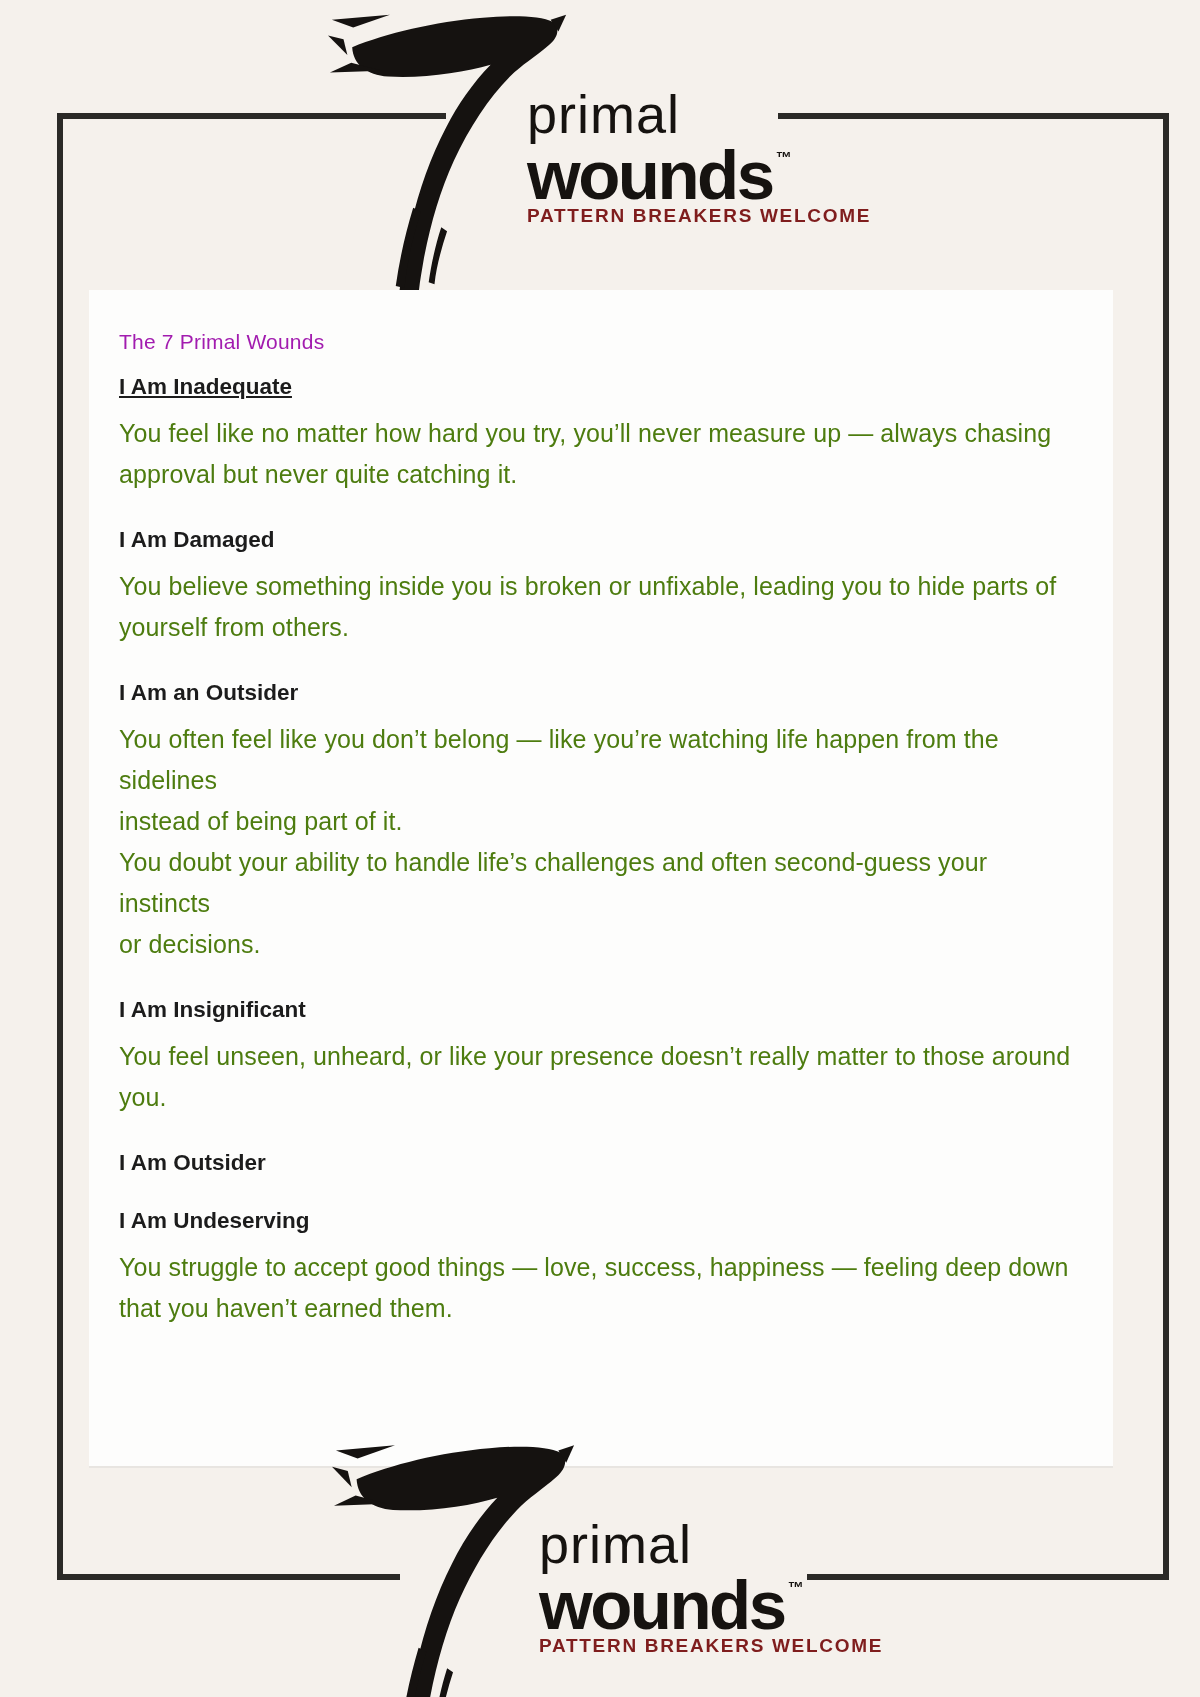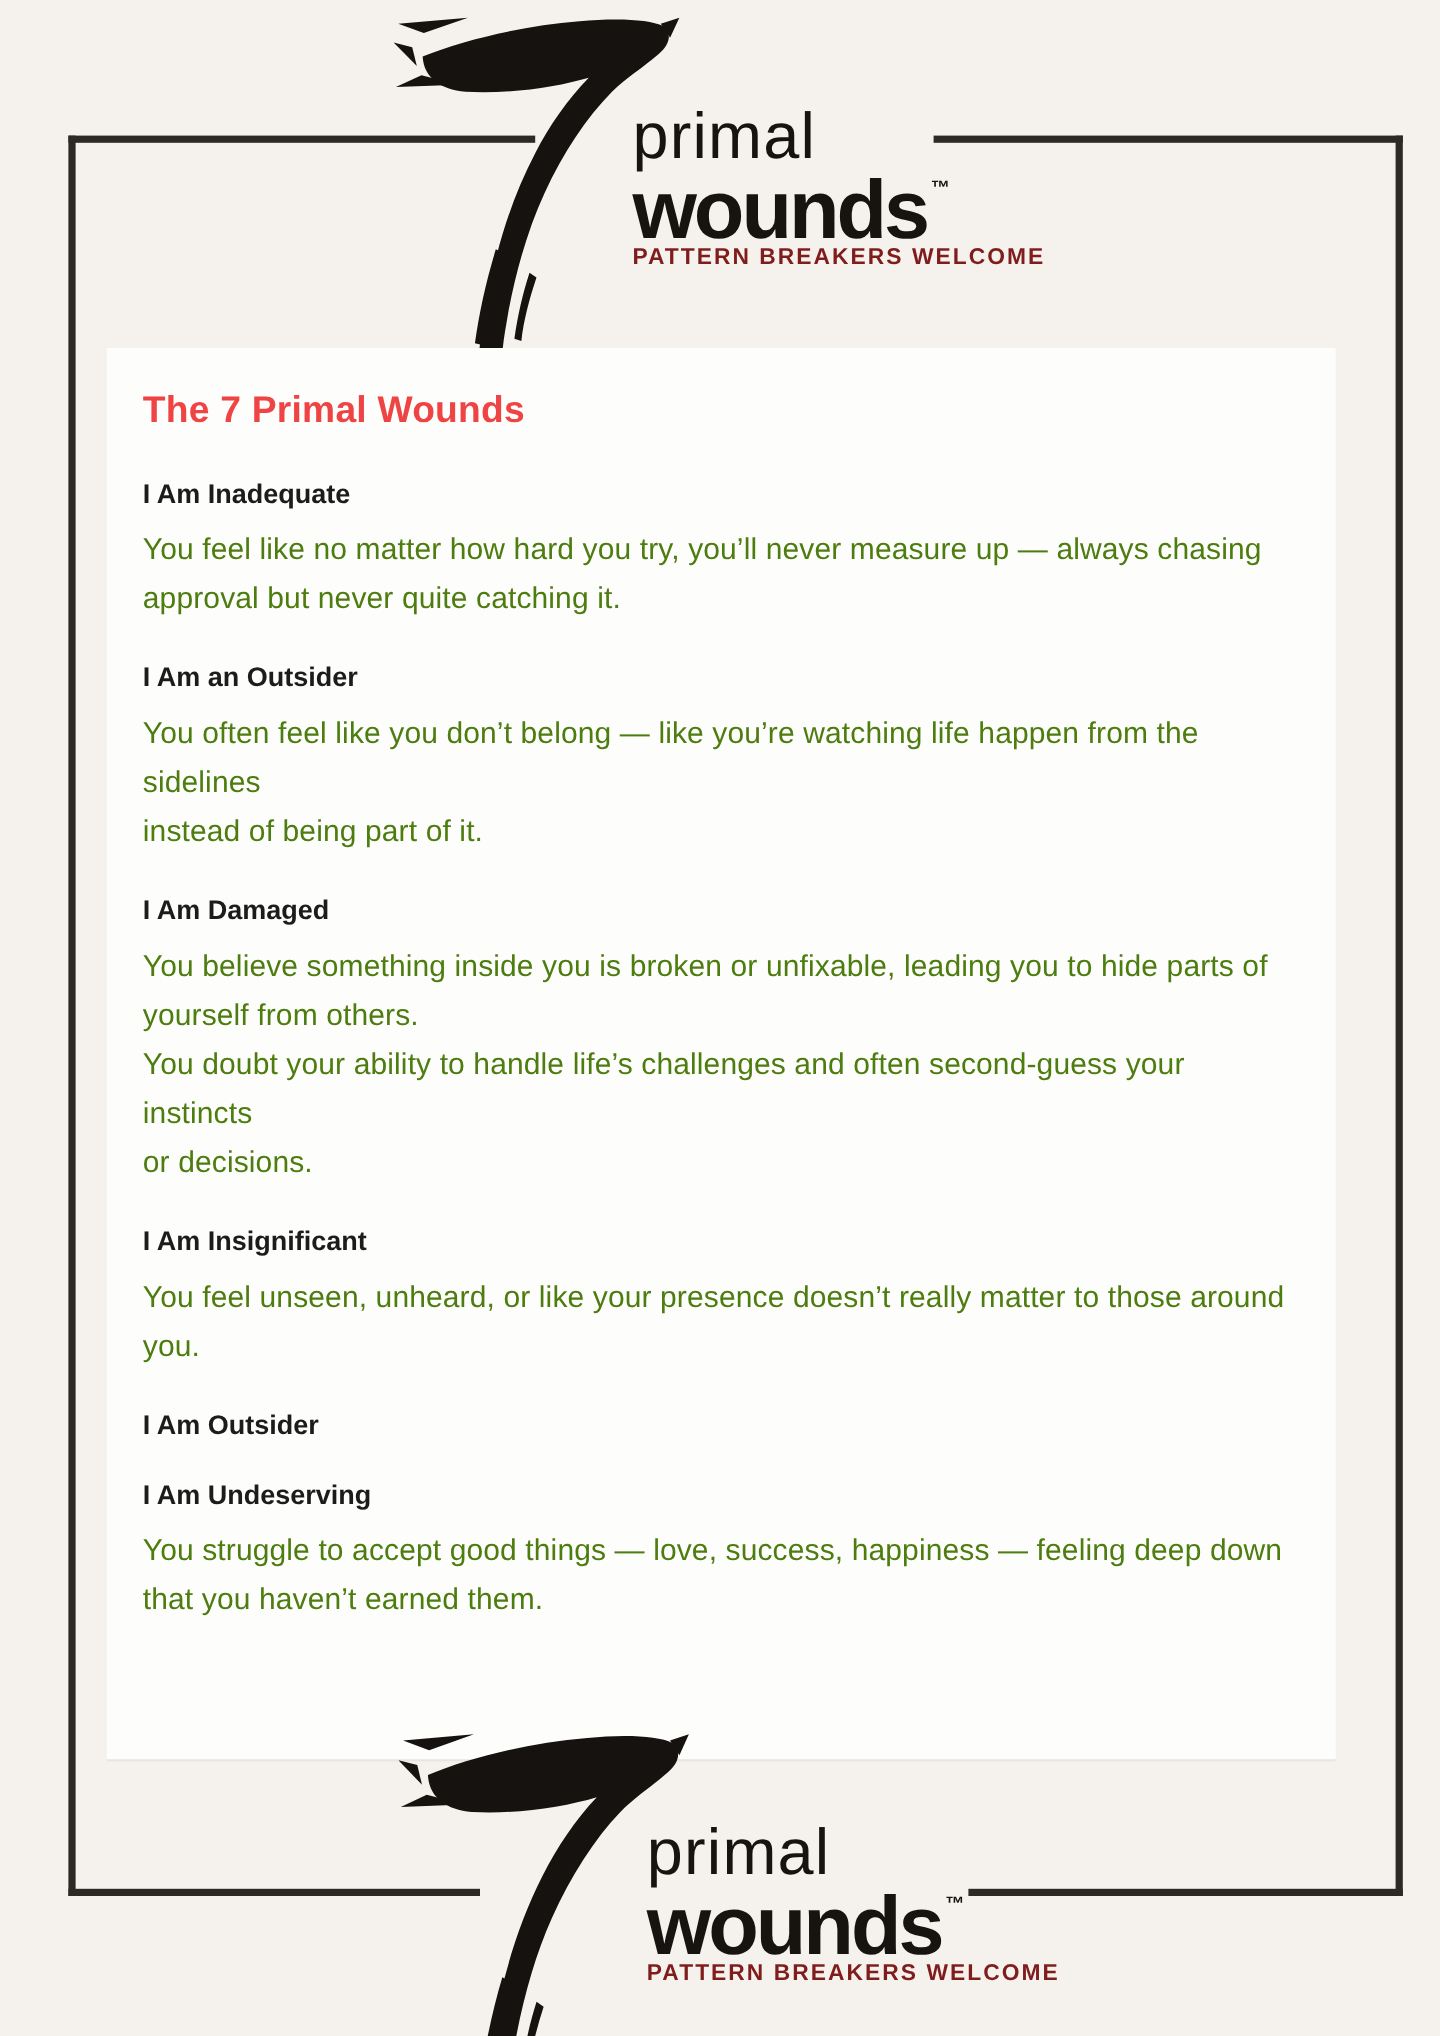--- a/index.html
+++ b/index.html
@@ -11,27 +11,27 @@
   
   .frame-seg{position:absolute;background:var(--frame,#2b2a27);}
   
   .card{
     position:absolute;left:89px;top:290px;width:1024px;height:1178px;
     background:var(--card,#fdfdfc);
     border-bottom:2px solid #e8e5e1;
     box-sizing:border-box;padding:36px 30px 0 30px;
   }
   .card-title{
-    margin:0;font-size:31px;line-height:32px;font-weight:700;color:#ef4444;
+    margin:0;font-size:21px;line-height:32px;font-weight:400;color:#a21caf;
     letter-spacing:.2px;
   }
   .wound-section h2{
     margin:32px 0 13px 0;font-size:22.5px;line-height:26px;font-weight:700;color:#1c1c1c;
   }
-  .wound-section:first-of-type h2{margin-top:41px;}
+  .wound-section:first-of-type h2{margin-top:16px;text-decoration:underline;}
   .wound-section p{
     margin:0;font-size:25px;line-height:41px;color:#4d7c0f;
     white-space:pre-line;letter-spacing:.1px;
   }
   
   .brand{position:absolute;color:#161310;white-space:nowrap;}
   .brand .primal{font-size:54px;line-height:62px;font-weight:400;letter-spacing:1px;}
   .brand .wounds{font-size:69px;line-height:69px;font-weight:700;letter-spacing:-2.5px;margin-top:-22px;}
   .brand .tm{display:inline-block;font-size:16px;font-weight:700;letter-spacing:0;vertical-align:36px;margin-left:3px;}
   .brand .tagline{font-size:19px;line-height:19px;font-weight:700;letter-spacing:1.7px;color:#7f1d1d;margin-top:-4px;}
@@ -65,29 +65,29 @@
 <div class="card">
   <h1 class="card-title">The 7 Primal Wounds</h1>
   <div id="sections">
   <section class="wound-section">
     <h2>I Am Inadequate</h2>
     <p>You feel like no matter how hard you try, you’ll never measure up — always chasing
 approval but never quite catching it.</p>
   </section>
 
   <section class="wound-section">
+    <h2>I Am Damaged</h2>
+    <p>You believe something inside you is broken or unfixable, leading you to hide parts of
+yourself from others.</p>
+  </section>
+
+  <section class="wound-section">
     <h2>I Am an Outsider</h2>
     <p>You often feel like you don’t belong — like you’re watching life happen from the sidelines
 instead of being part of it.</p>
-  </section>
-
-  <section class="wound-section">
-    <h2>I Am Damaged</h2>
-    <p>You believe something inside you is broken or unfixable, leading you to hide parts of
-yourself from others.</p>
   </section>
 
   <section class="wound-section">
     <p>You doubt your ability to handle life’s challenges and often second-guess your instincts
 or decisions.</p>
   </section>
 
   <section class="wound-section">
     <h2>I Am Insignificant</h2>
     <p>You feel unseen, unheard, or like your presence doesn’t really matter to those around

